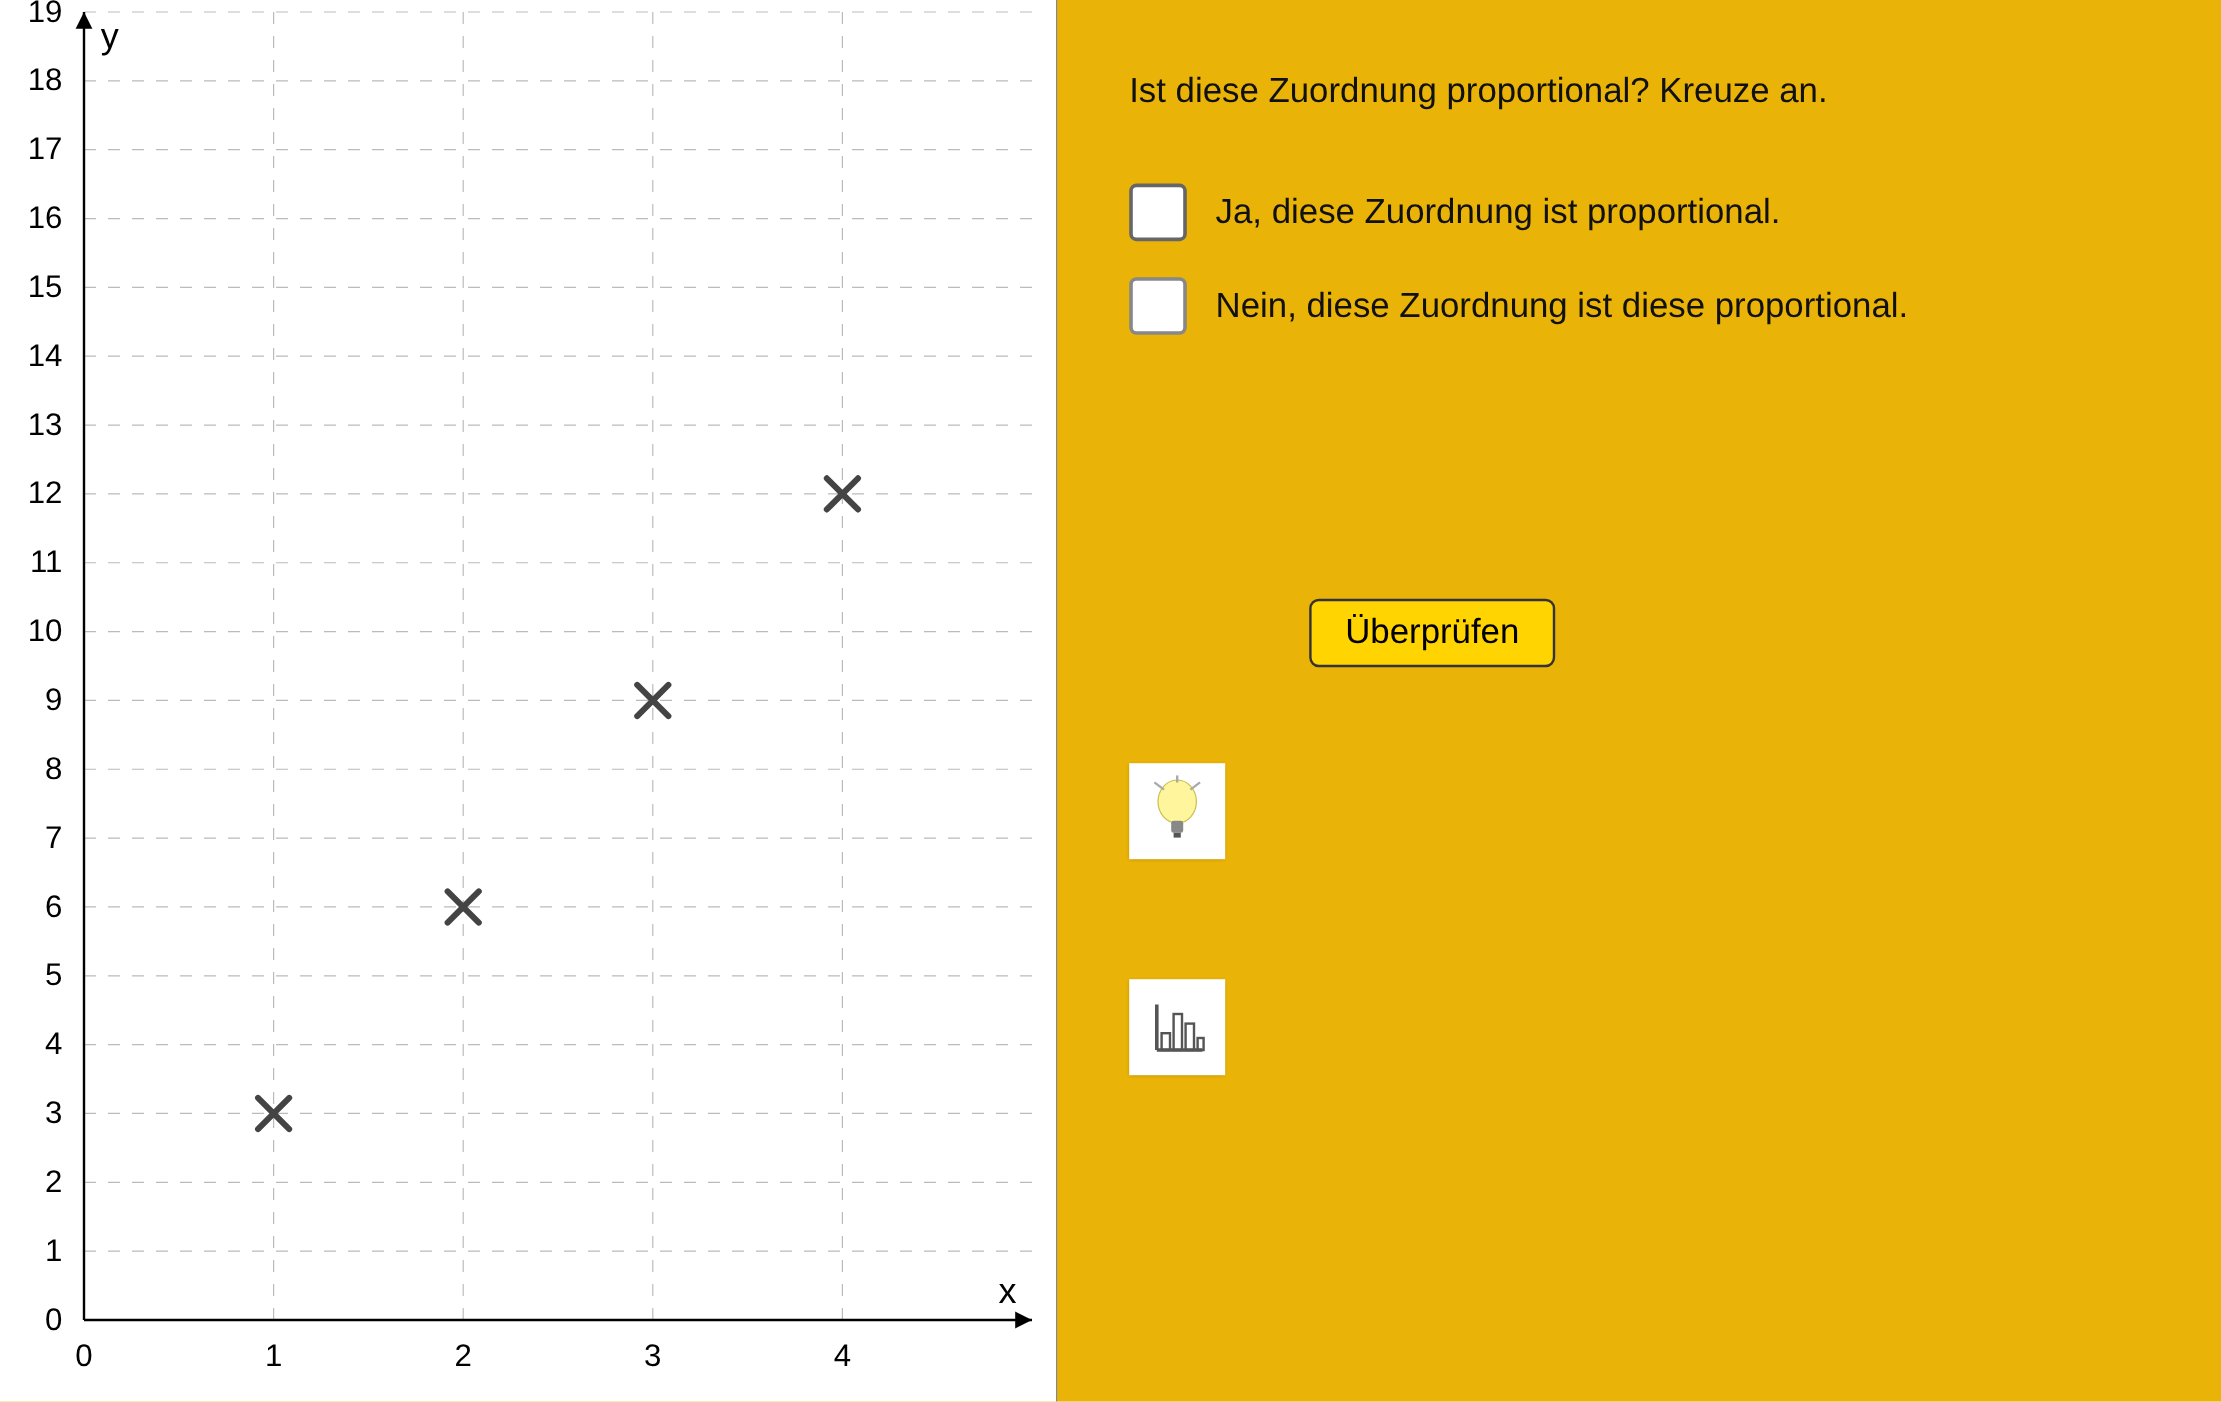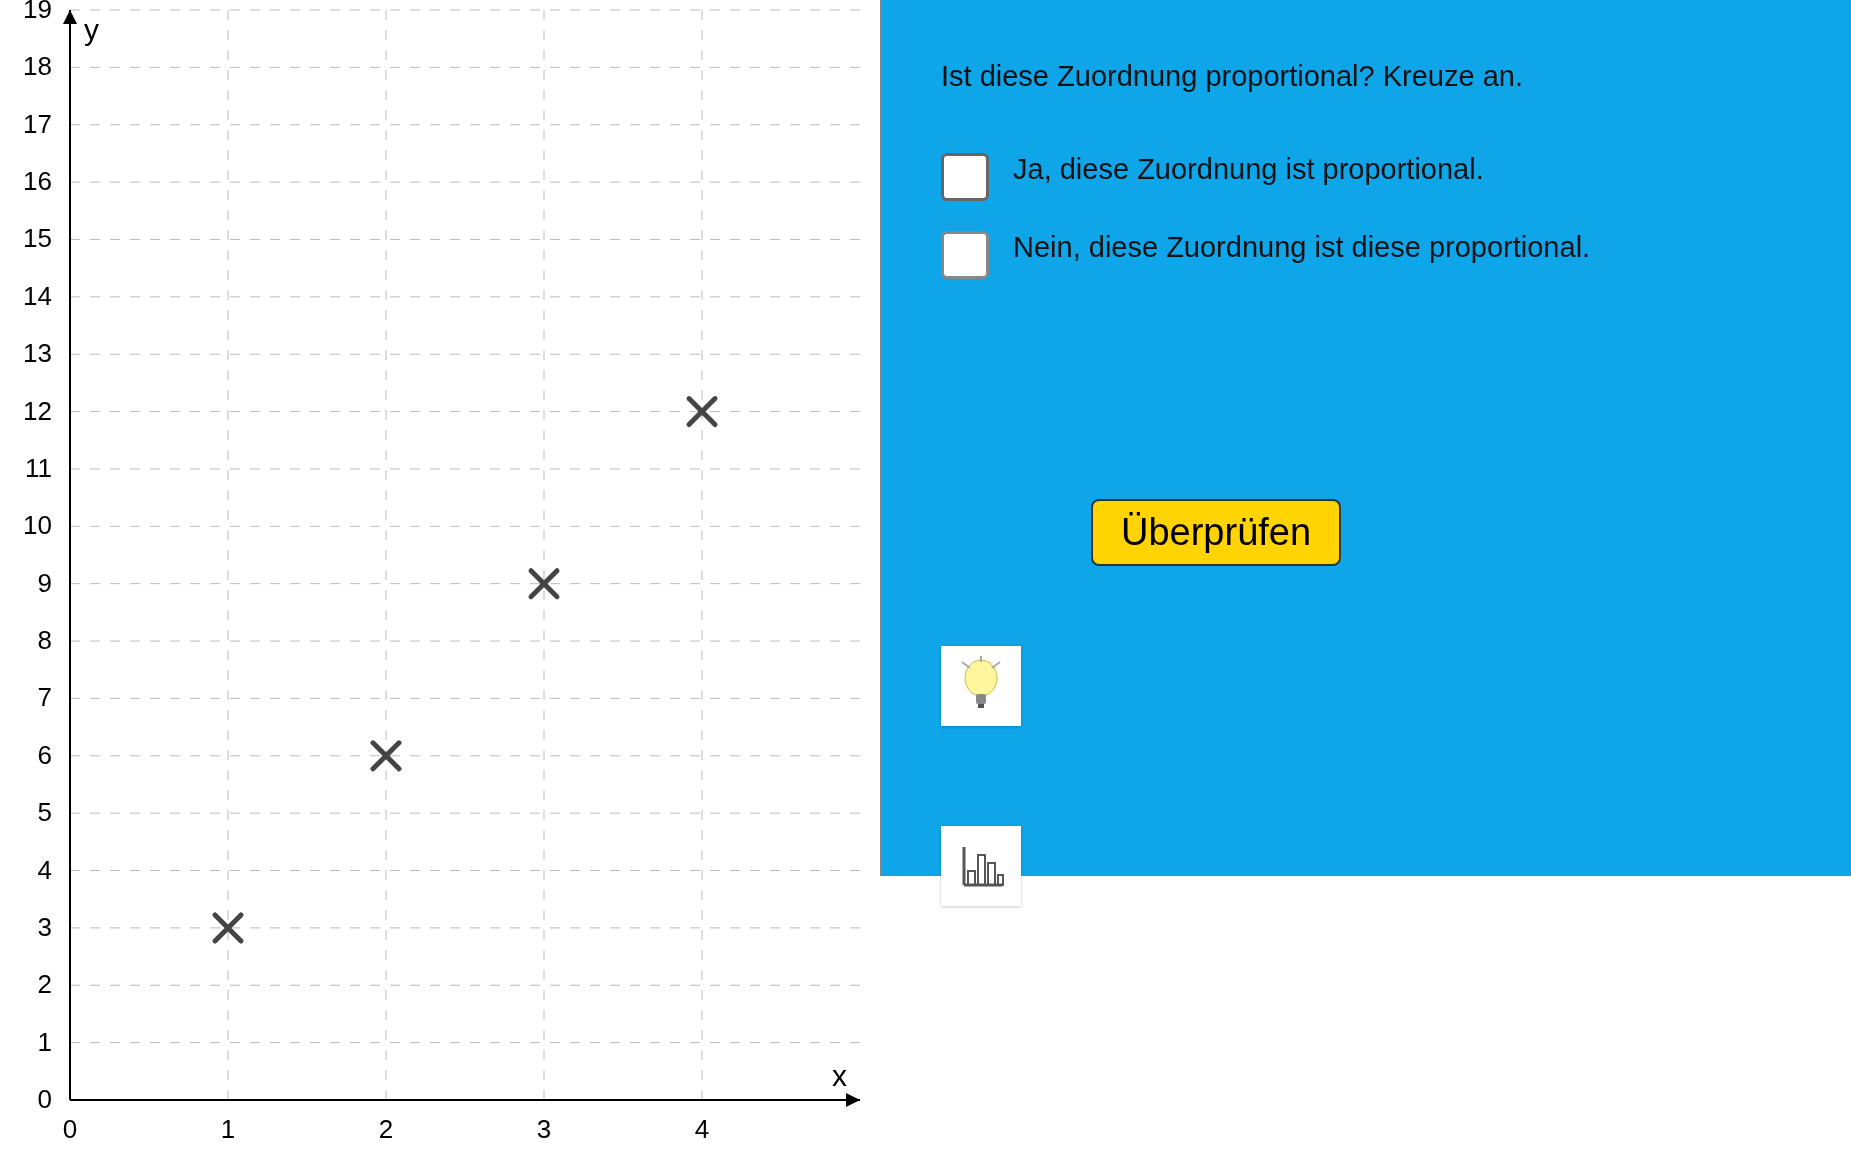--- a/index.html
+++ b/index.html
@@ -1,24 +1,24 @@
 <!DOCTYPE html>
 <html><head>
 <meta charset="utf-8">
 <style>
   html,body{margin:0;padding:0;font-family:Arial,Helvetica,sans-serif;color:#111;overflow:hidden}
   #app{display:flex;width:1851px;height:1168px;box-sizing:border-box}
   #chart-panel{width:880px;height:1168px;background:#fff;position:relative}
-  #side-panel{flex:1;background:#0ea5e9;border-left:1px solid #888;height:876px;padding:60px 40px 40px 60px;box-sizing:border-box;font-size:29px}
+  #side-panel{flex:1;background:#eab308;border-left:1px solid #888;height:1168px;padding:60px 40px 40px 60px;box-sizing:border-box;font-size:29px}
   #question{margin-bottom:60px}
-  .opt{display:flex;margin-bottom:30px}
+  .opt{display:flex;align-items:center;margin-bottom:30px}
   .opt .box{width:42px;height:42px;background:#fff;border:3px solid #888;border-radius:6px;cursor:pointer;flex-shrink:0;margin-right:24px}
   .opt.first .box{border-color:#666}
   .btn-row{display:flex;gap:80px;margin-top:220px;margin-bottom:80px;margin-left:150px}
-  .yellow-btn{background:#ffd400;border:2px solid #333;border-radius:8px;padding:10px 28px;font-size:38px;cursor:pointer}
+  .yellow-btn{background:#ffd400;border:2px solid #333;border-radius:8px;padding:10px 28px;font-size:29px;cursor:pointer}
   .icon-box{width:80px;height:80px;background:#fff;display:flex;align-items:center;justify-content:center;margin-bottom:100px;box-shadow:0 1px 3px rgba(0,0,0,.2)}
   svg{display:block}
 </style>
 </head>
 <body>
 
 <div id="app">
   <div id="chart-panel">
     <svg id="chart-svg" width="880" height="1168">
         <line x1="70" y1="1042.6315789473683" x2="860" y2="1042.6315789473683" stroke="#bbb" stroke-width="1" stroke-dasharray="10 10"></line>

